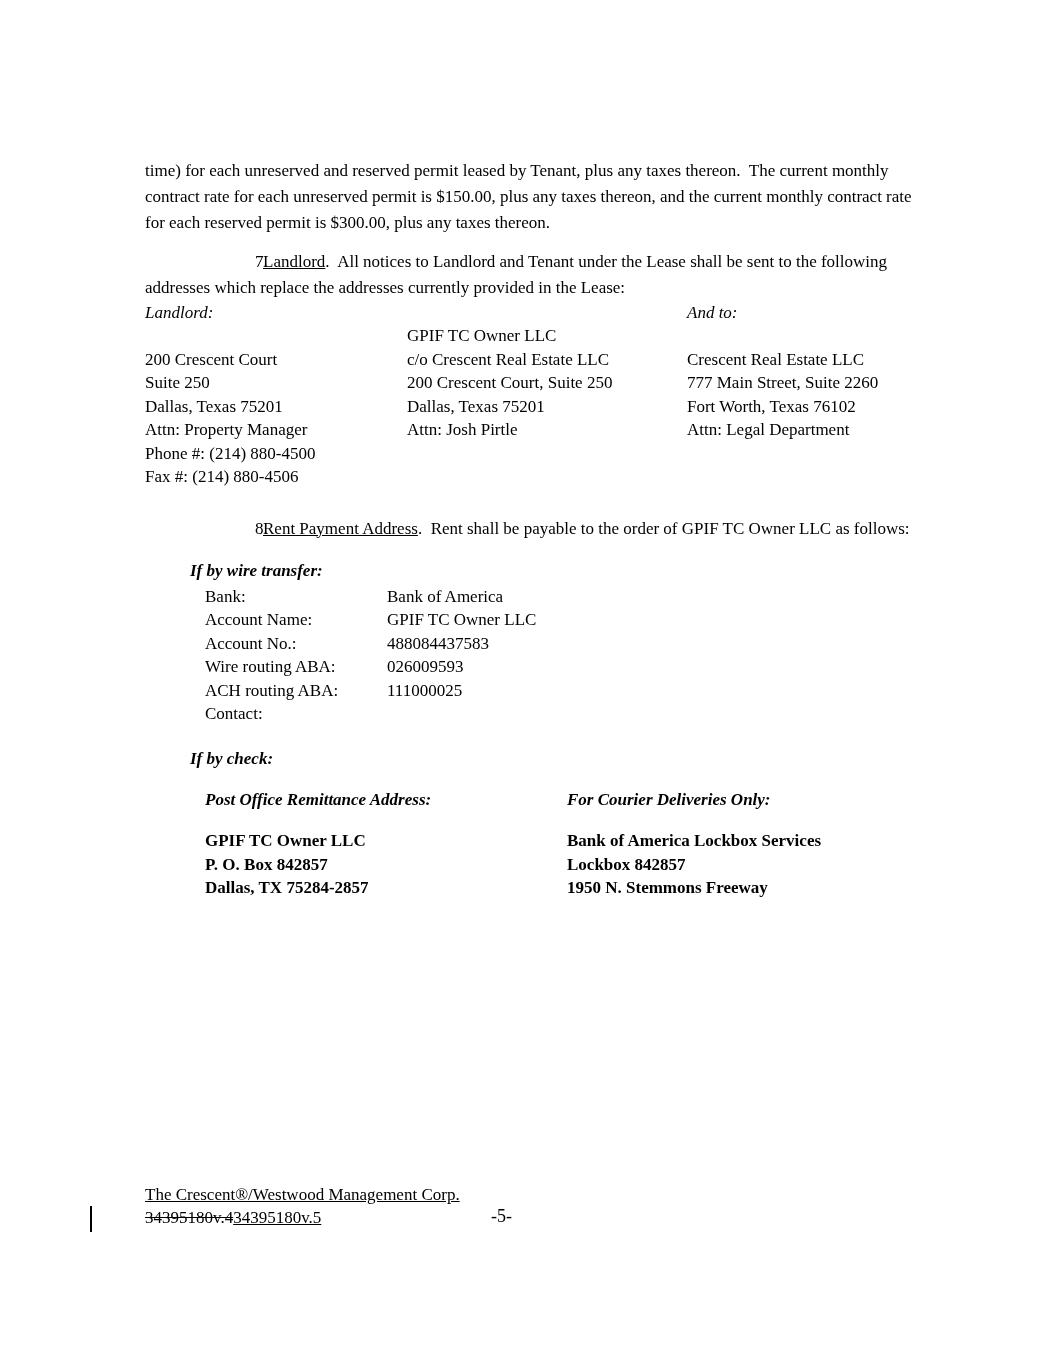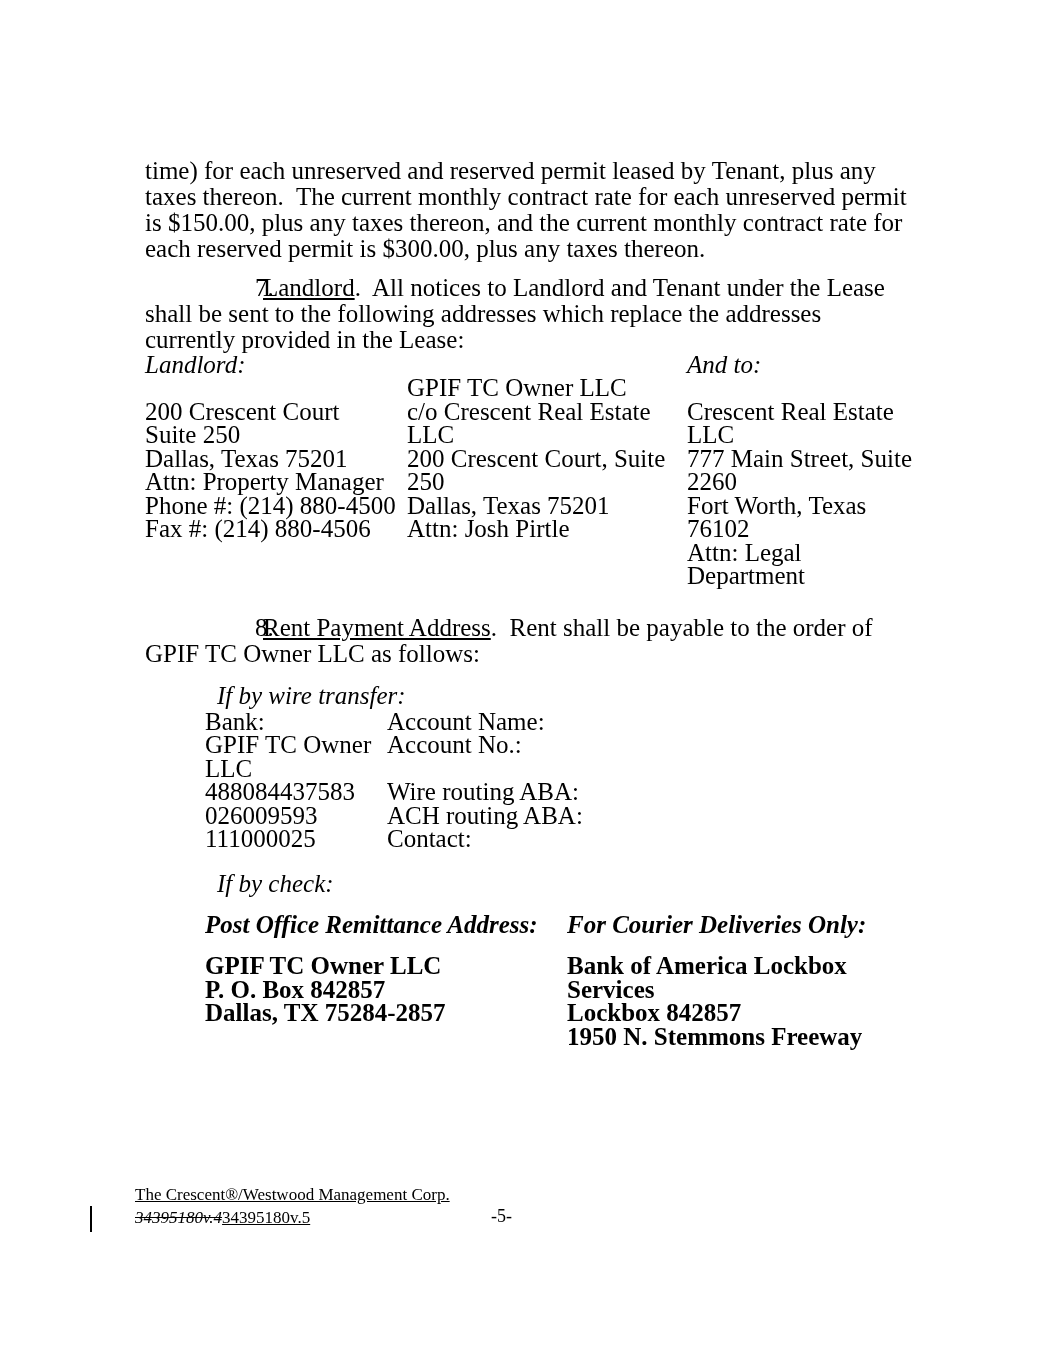--- a/index.html
+++ b/index.html
@@ -10,21 +10,21 @@
     position: relative;
     overflow: hidden;
     font-family: "Liberation Serif", serif;
     color: #000000;
   }
   .content {
     position: absolute;
     left: 145px;
     top: 158px;
     width: 771px;
-    font-size: 25px;
+    font-size: 17px;
   }
   .para {
     line-height: 26px;
     white-space: pre-wrap;
   }
   .section {
     text-indent: 55px;
     margin-top: 13px;
   }
   .seq { display: inline-block; width: 63px; }
@@ -35,23 +35,23 @@
   }
   .col-l { width: 262px; }
   .col-m { width: 280px; }
   .col-r { flex: 1; }
   .col-head { font-style: italic; }
   .addr {
     white-space: pre-line;
     margin-top: 23px;
   }
   .sub-heading {
-    font-weight: normal;
+    font-weight: bold;
     font-style: italic;
-    margin-left: 72px;
+    margin-left: 45px;
     margin-top: 16px;
     line-height: 26px;
   }
   .wtable {
     display: grid;
     grid-template-columns: 182px 1fr;
     line-height: 23.5px;
     margin-left: 60px;
     margin-top: 1px;
   }
@@ -64,26 +64,26 @@
     font-weight: bold;
   }
   .check-col-l { width: 362px; }
   .check-col-r { flex: 1; }
   .check-addr {
     white-space: pre-line;
     margin-top: 18px;
   }
   .footer {
     position: absolute;
-    left: 135px;
+    left: 145px;
     top: 1183px;
     font-size: 17px;
     line-height: 23px;
   }
-  .strike { text-decoration: line-through; font-style: italic; }
+  .strike { text-decoration: line-through; }
   .page-num {
     position: absolute;
     left: 491px;
     top: 1206px;
     font-size: 18px;
   }
   .change-bar {
     position: absolute;
     left: 90px;
     top: 1206px;
@@ -126,20 +126,21 @@
 Attn:  Legal Department</div>
     </div>
   </div>
 
   <p class="para section" style="margin-top:27px;"><span class="seq">8.</span><span class="u">Rent Payment Address</span><span>.  Rent shall be payable to the order of GPIF TC Owner LLC as follows:</span></p>
 
   <div class="sub-heading">If by wire transfer:</div>
 
   <div class="wtable">
     <div class="wt-label">Bank:</div>
+    <div class="wt-value">Bank of America</div>
     <div class="wt-label">Account Name:</div>
     <div class="wt-value">GPIF TC Owner LLC</div>
     <div class="wt-label">Account No.:</div>
     <div class="wt-value">488084437583</div>
     <div class="wt-label">Wire routing ABA:</div>
     <div class="wt-value">026009593</div>
     <div class="wt-label">ACH routing ABA:</div>
     <div class="wt-value">111000025</div>
     <div class="wt-label">Contact:</div>
   </div>

